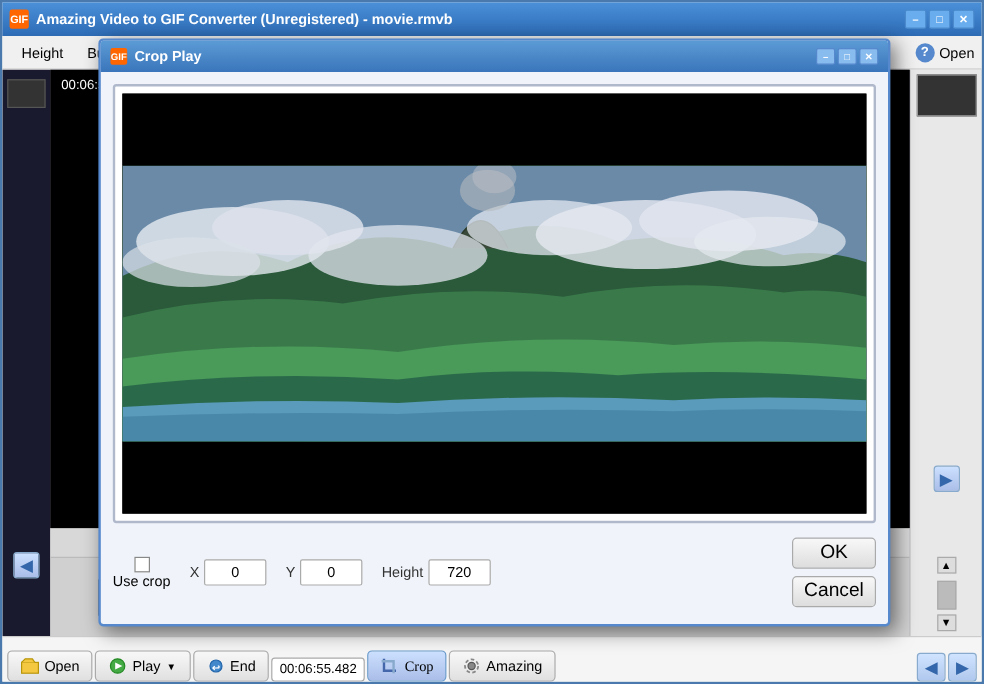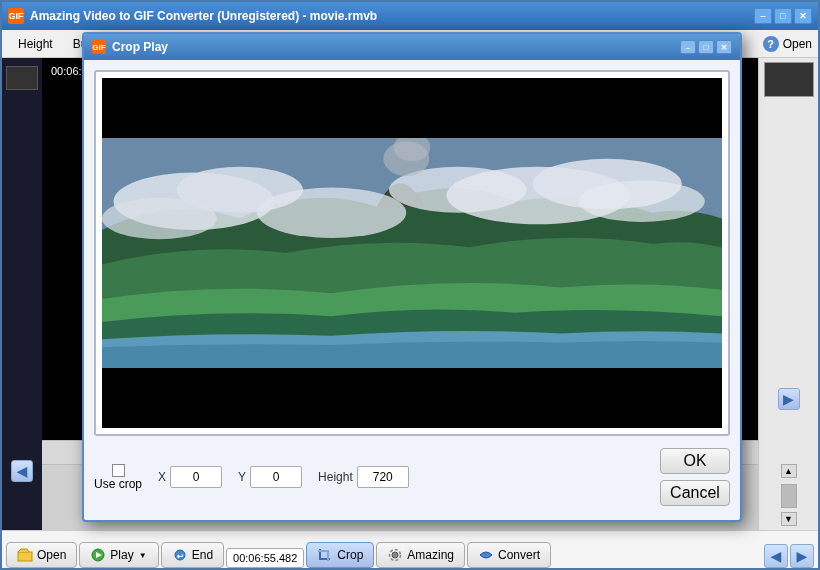--- a/index.html
+++ b/index.html
@@ -249,20 +249,21 @@
       padding: 3px 6px;
       font-size: 11px;
       border-radius: 3px;
       min-width: 72px;
       text-align: center;
     }
 
     .tb-active {
       background: linear-gradient(to bottom, #cce0ff, #aabde8);
       border-color: #6699cc;
+      font-family: Liberation Serif, serif;
     }
 
     .nav-arrows {
       display: flex;
       align-items: center;
       margin-left: auto;
     }
 
     .nav-arrow {
       width: 24px;
@@ -622,28 +623,20 @@
     <div class="tb-btn">
       <div class="tb-btn-icon">
         <svg width="16" height="14" viewBox="0 0 16 14">
             <circle cx="8" cy="7" r="3" fill="#888" stroke="#555" stroke-width="1"></circle>
             <circle cx="8" cy="7" r="5.5" fill="none" stroke="#888" stroke-width="1.5" stroke-dasharray="3,2"></circle>
           </svg>
       </div>
       <span>Amazing</span>
     </div>
 
-    <div class="tb-btn">
-      <div class="tb-btn-icon">
-        <svg width="16" height="14" viewBox="0 0 16 14">
-            <path d="M2 7 Q8 1 14 7 Q8 13 2 7 Z" fill="#4488cc" stroke="#2255aa" stroke-width="1"></path>
-          </svg>
-      </div>
-      <span>Convert</span>
-    </div>
 
     <div class="nav-arrows">
       <div class="nav-arrow">◀</div>
       <div class="nav-arrow" style="margin-left:2px;">▶</div>
     </div>
   </div>
 
   <div class="dialog-overlay">
 
     <div class="dialog-title-bar">

